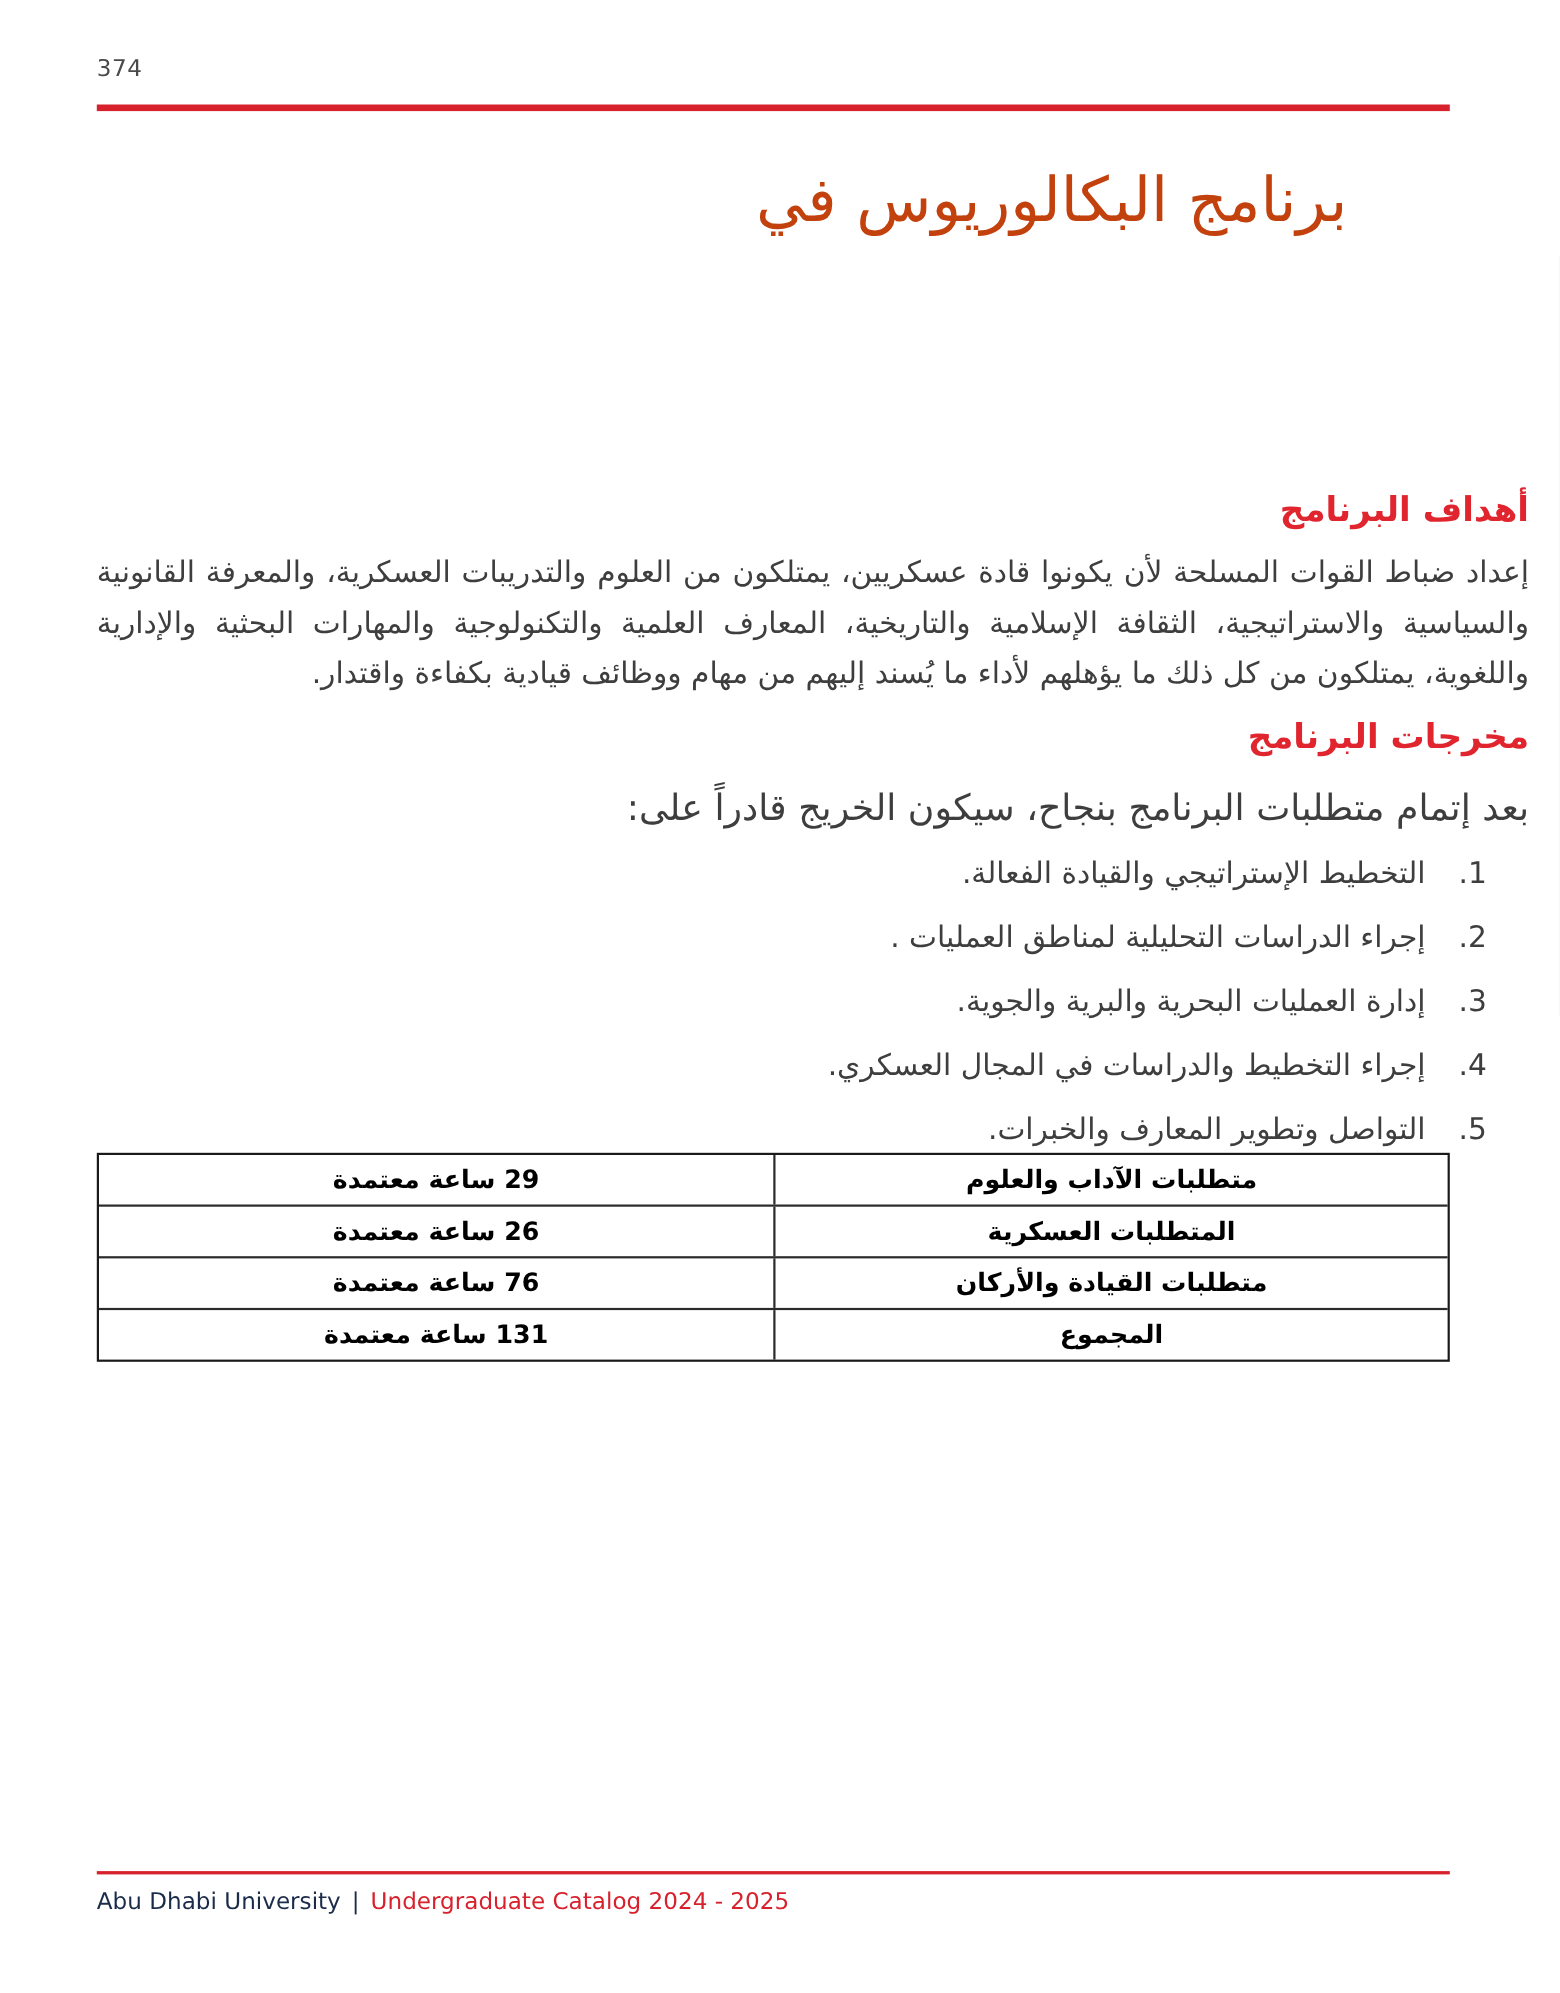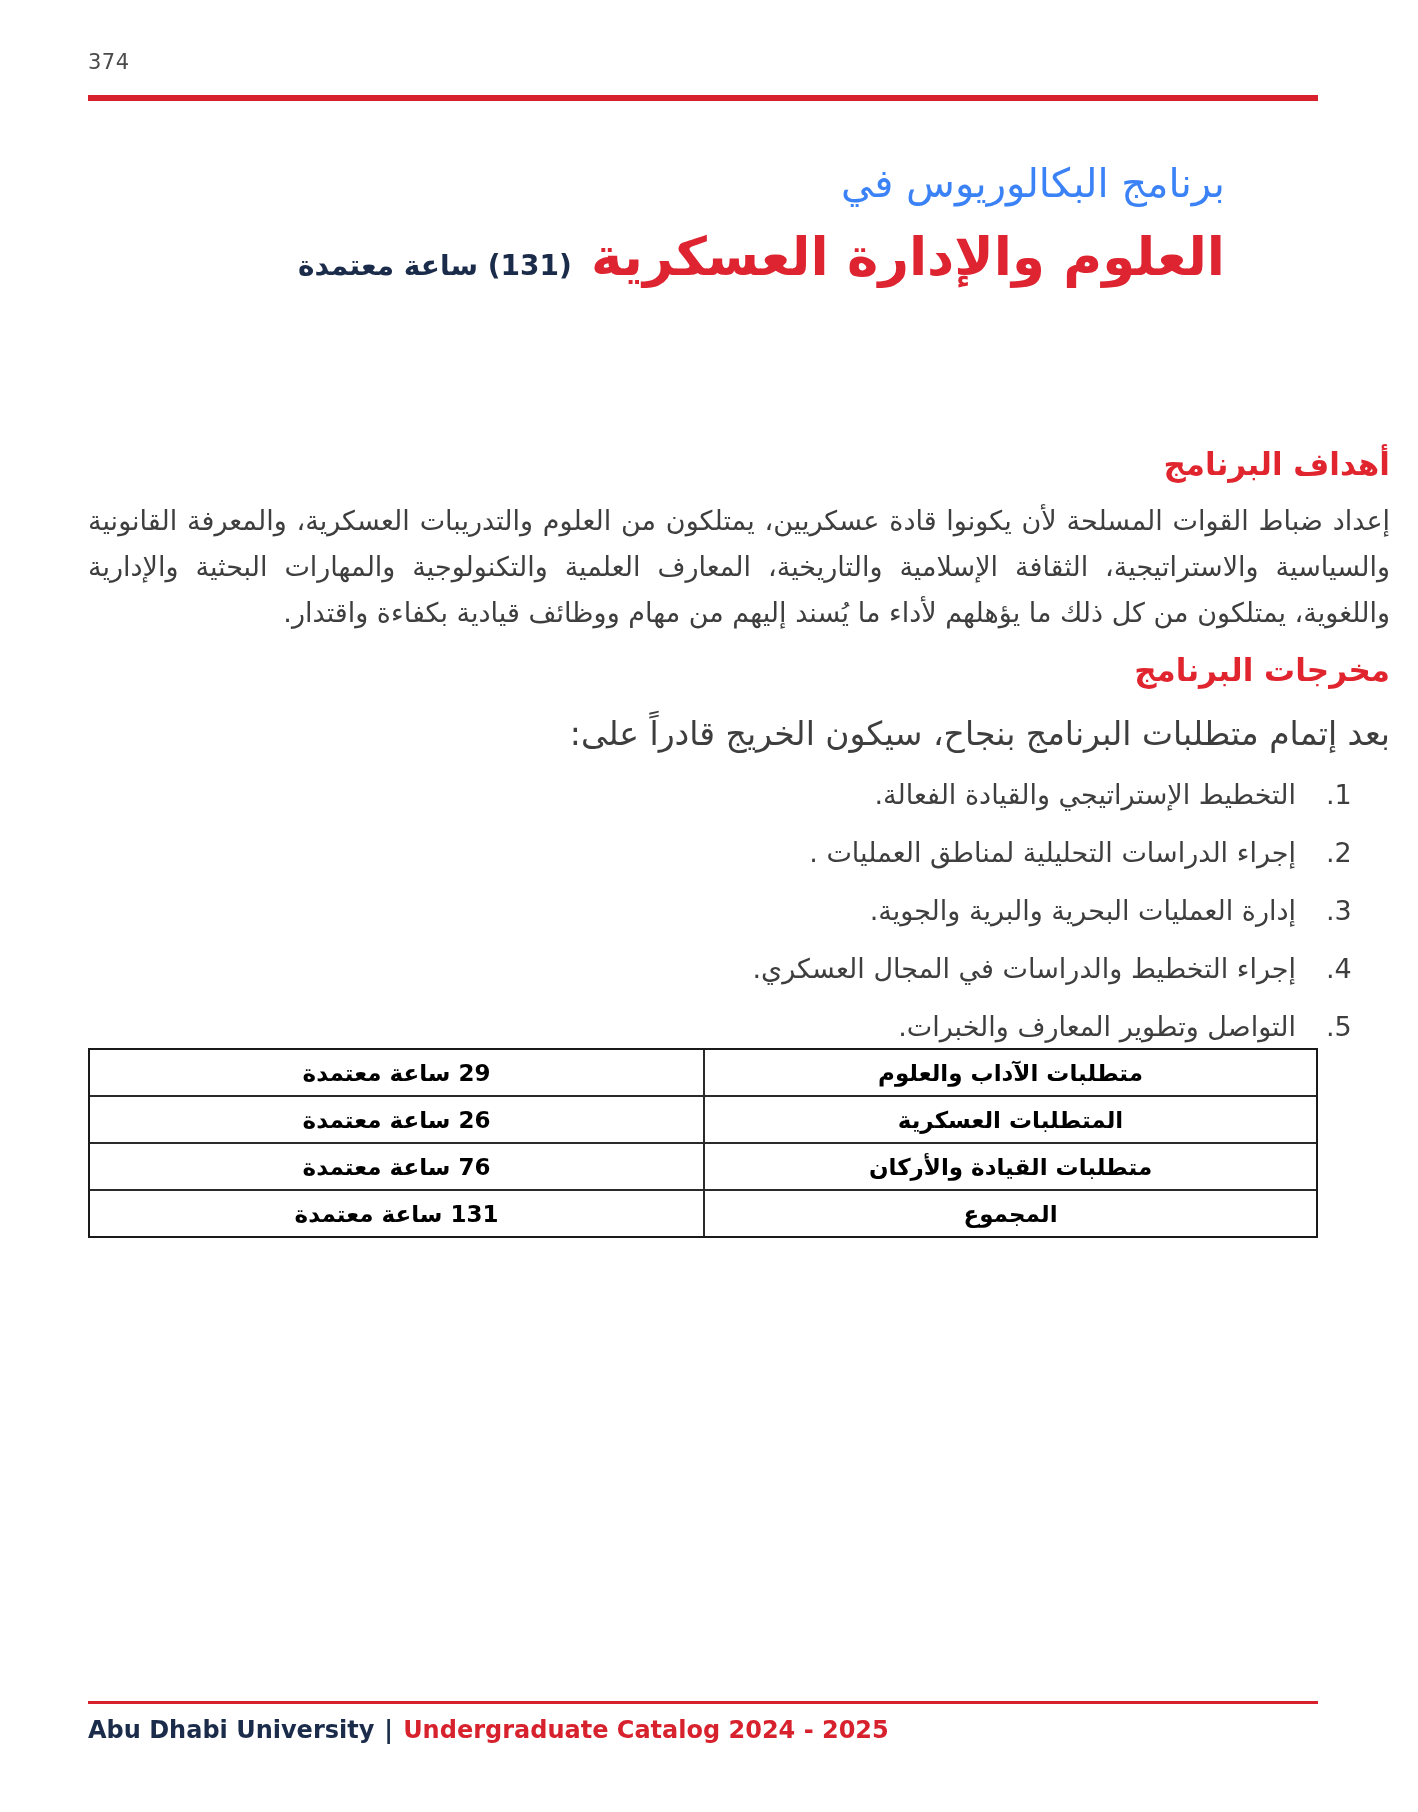--- a/index.html
+++ b/index.html
@@ -19,21 +19,21 @@
   .top-rule {
     position:absolute; left:88px; top:95px;
     width:1230px; height:6px; background:#d7222d;
   }
   
   .title-block {
     position:absolute; top:152px; right:193px;
     text-align:right; direction:rtl; white-space:nowrap;
   }
   .title-line1 {
-    color:#3b82f6; font-size:40px; font-weight:400; line-height:62px;
+    color:#c2410c; font-size:56px; font-weight:400; line-height:62px;
   }
   .title-line2 { margin-top:10px; line-height:66px; }
   .title-program {
     color:#de2430; font-size:53px; font-weight:bold;
   }
   .title-credits {
     color:#1b2b4a; font-size:28px; font-weight:bold; margin-right:14px;
   }
   
   .sec-heading {
@@ -93,39 +93,35 @@
     font-size:23px; font-weight:bold; color:#000000;
   }
   .course-cell.label { border-left:2px solid #2a2a2a; }
   
   .footer-rule {
     position:absolute; left:88px; top:1701px;
     width:1230px; height:3px; background:#d7222d;
   }
   .footer-text {
     position:absolute; left:88px; top:1716px;
-    font-size:24px; color:#1b2b4a; white-space:nowrap;font-weight:bold;
+    font-size:21px; color:#1b2b4a; white-space:nowrap;
   }
   .footer-sep { margin:0 10px; color:#1b2b4a; }
   .footer-catalog { color:#d7222d; }
 </style>
 </head>
 <body>
 
 <div class="page">
 
   <div class="pageno">374</div>
   <div class="top-rule"></div>
 
   <div class="title-block">
     <div class="title-line1">برنامج البكالوريوس في</div>
-    <div class="title-line2">
-      <span class="title-program">العلوم والإدارة العسكرية</span>
-      <span class="title-credits">(131) ساعة معتمدة</span>
-    </div>
   </div>
 
   <div class="sec-heading h-objectives">أهداف البرنامج</div>
 
   <div class="body-para">إعداد ضباط القوات المسلحة لأن يكونوا قادة عسكريين، يمتلكون من العلوم والتدريبات العسكرية، والمعرفة القانونية والسياسية والاستراتيجية، الثقافة الإسلامية والتاريخية، المعارف العلمية والتكنولوجية والمهارات البحثية والإدارية واللغوية، يمتلكون من كل ذلك ما يؤهلهم لأداء ما يُسند إليهم من مهام ووظائف قيادية بكفاءة واقتدار.</div>
 
   <div class="sec-heading h-outcomes">مخرجات البرنامج</div>
 
   <div class="intro-line">بعد إتمام متطلبات البرنامج بنجاح، سيكون الخريج قادراً على:</div>
 

